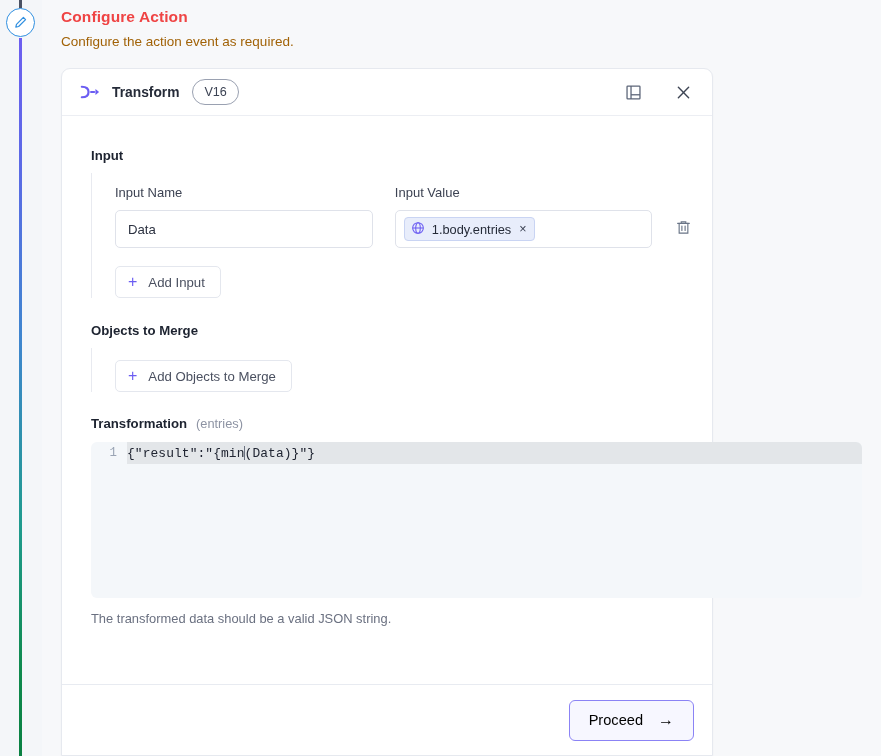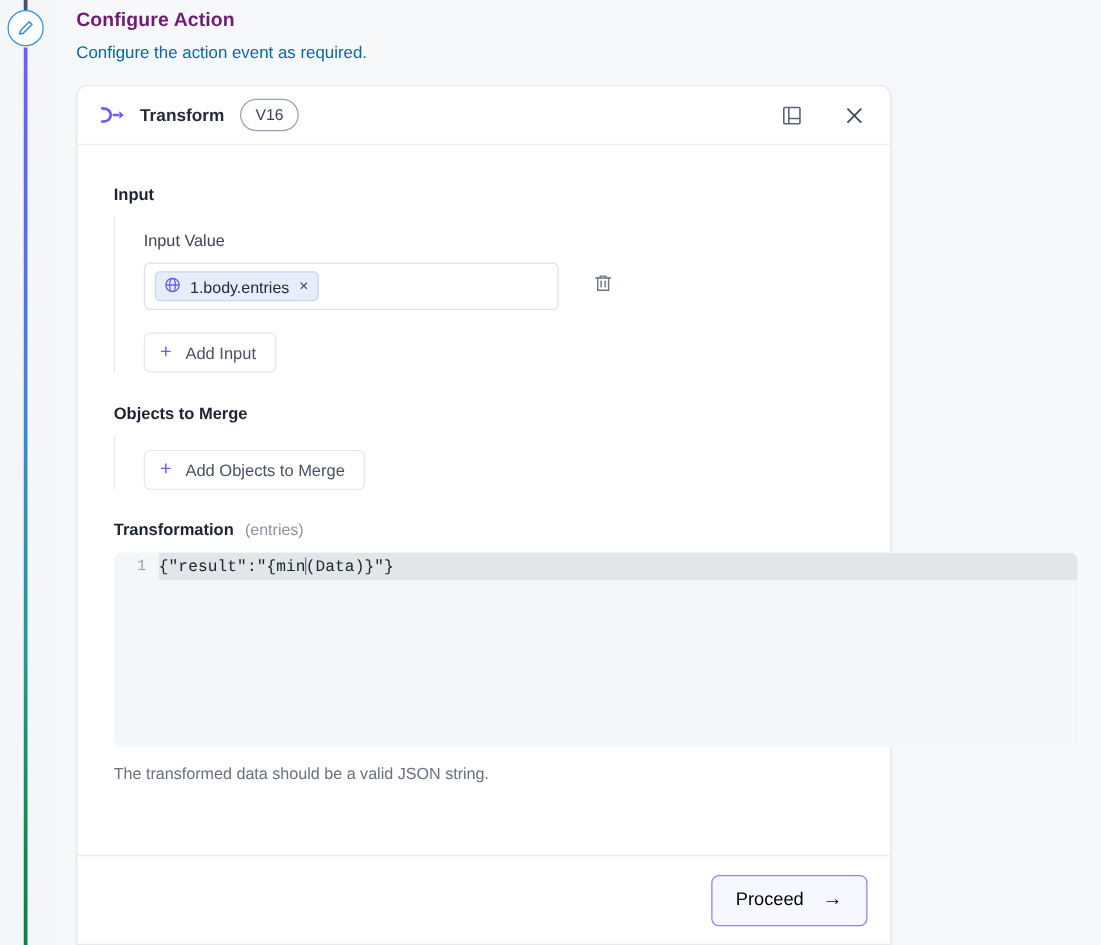--- a/index.html
+++ b/index.html
@@ -57,27 +57,27 @@
 
   
   .page-head {
     position: absolute;
     left: 61px; top: 8px;
     width: 700px;
   }
   .page-title {
     font-size: 15.5px;
     font-weight: bold;
-    color: #701a75;
+    color: #ef4444;
     letter-spacing: .1px;
   }
   .page-sub {
     margin-top: 8px;
     font-size: 13.5px;
-    color: #0369a1;
+    color: #a16207;
   }
 
   
   .card {
     position: absolute;
     left: 61px; top: 68px;
     width: 652px; height: 688px;
     background: #ffffff;
     border: 1px solid #e6e9ef;
     border-top-left-radius: 9px;
@@ -367,20 +367,26 @@
     </div>
   </div>
 
   <div class="card-body">
 
     <div class="section-label">Input</div>
 
     <div class="group">
       <div class="field-row">
 
+        <div class="field-col-name">
+          <span class="field-label">Input Name</span>
+          <div class="field-box">
+            <span>Data</span>
+          </div>
+        </div>
 
         <div class="field-col-value">
           <span class="field-label">Input Value</span>
           <div class="field-box value">
             <span class="chip">
               <span>
                 <svg width="14" height="14" viewBox="0 0 16 16" fill="none" stroke="#6b5df2" stroke-width="1.2">
                   <circle cx="8" cy="8" r="6.1"></circle>
                   <ellipse cx="8" cy="8" rx="2.6" ry="6.1"></ellipse>
                   <path d="M2 8 H14"></path>

